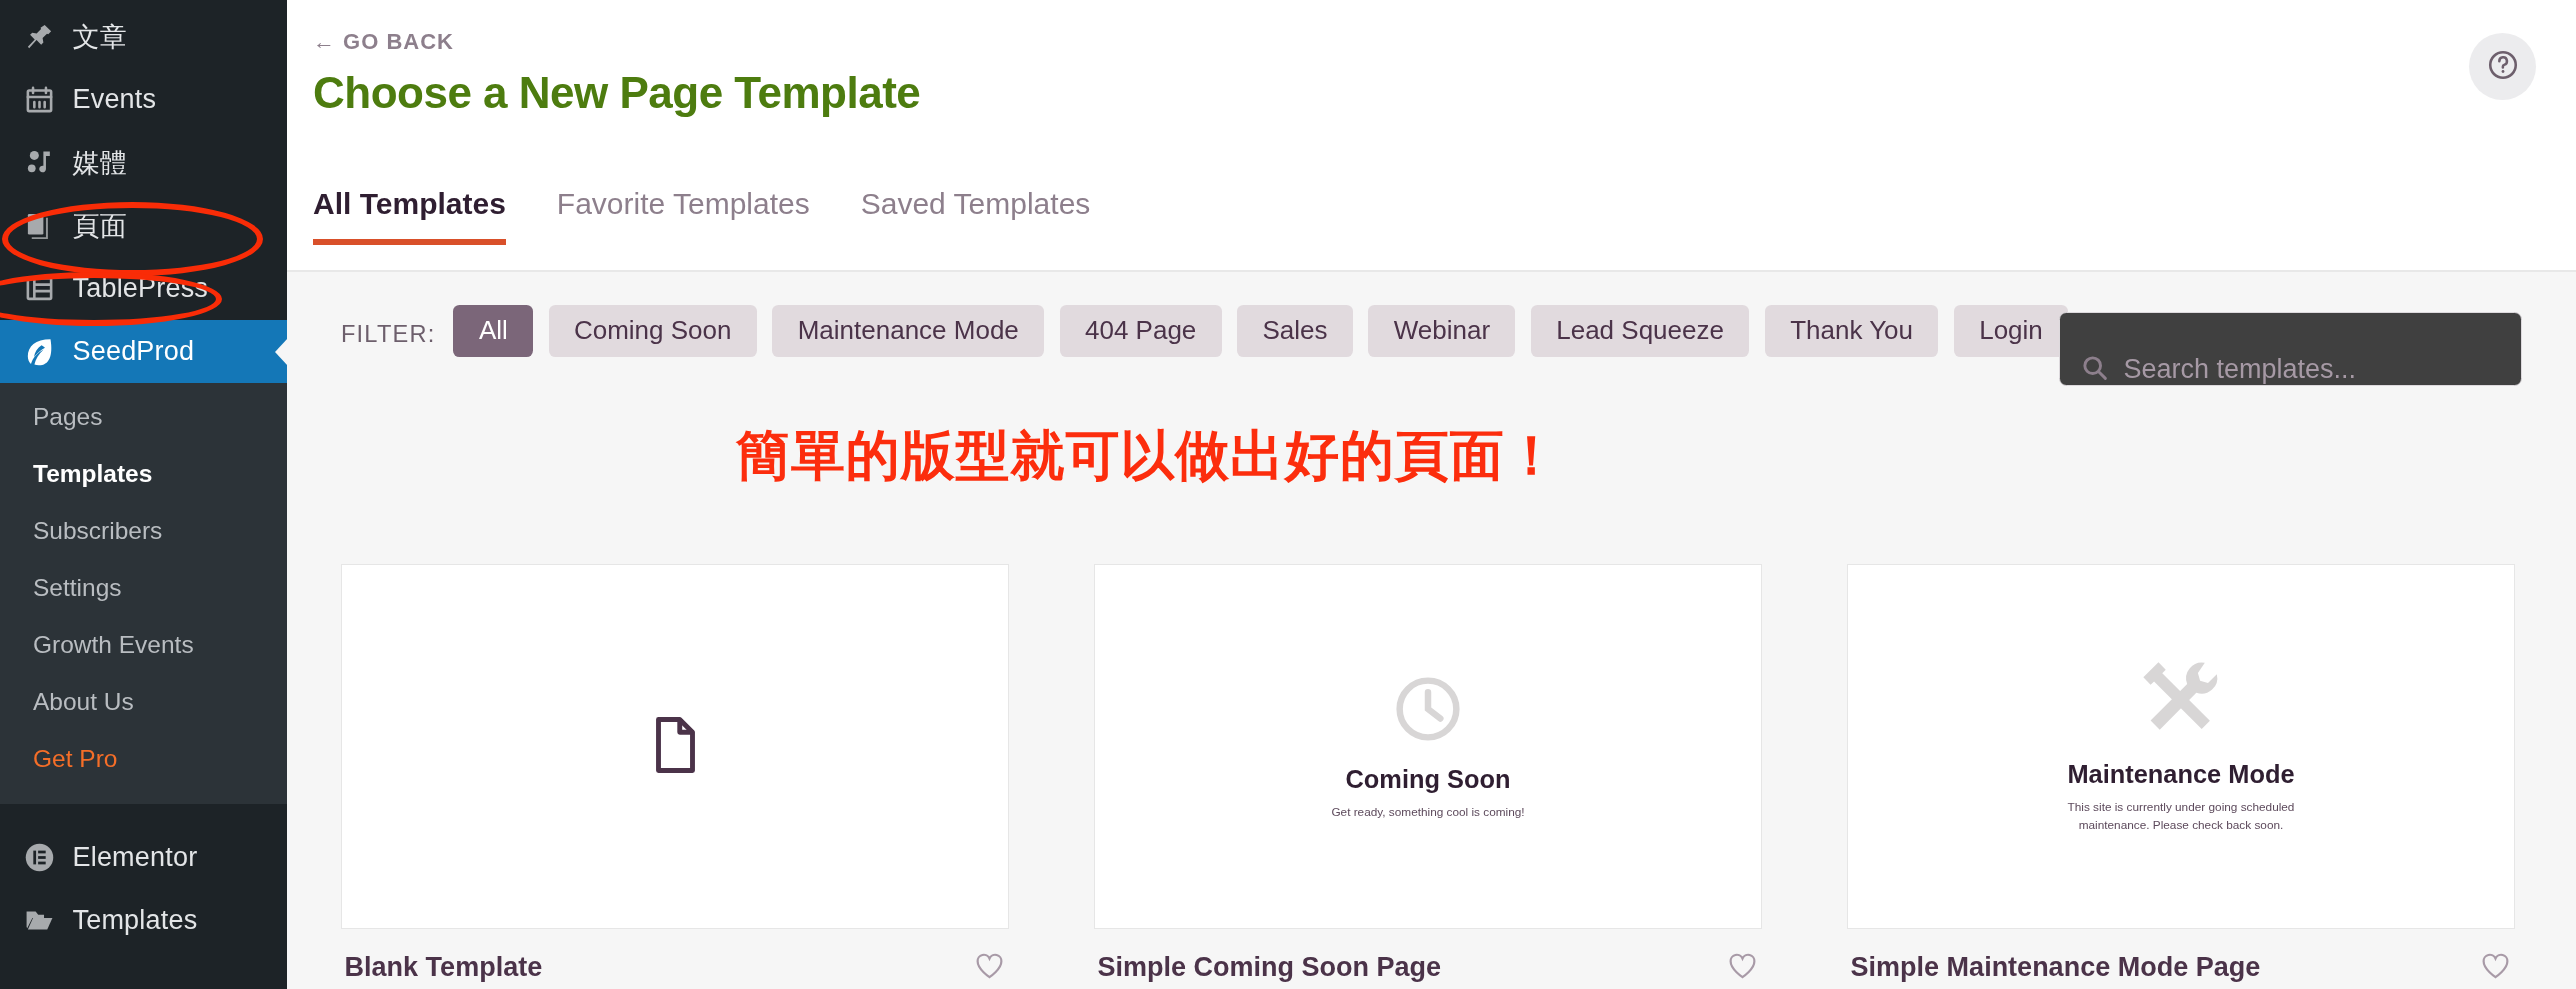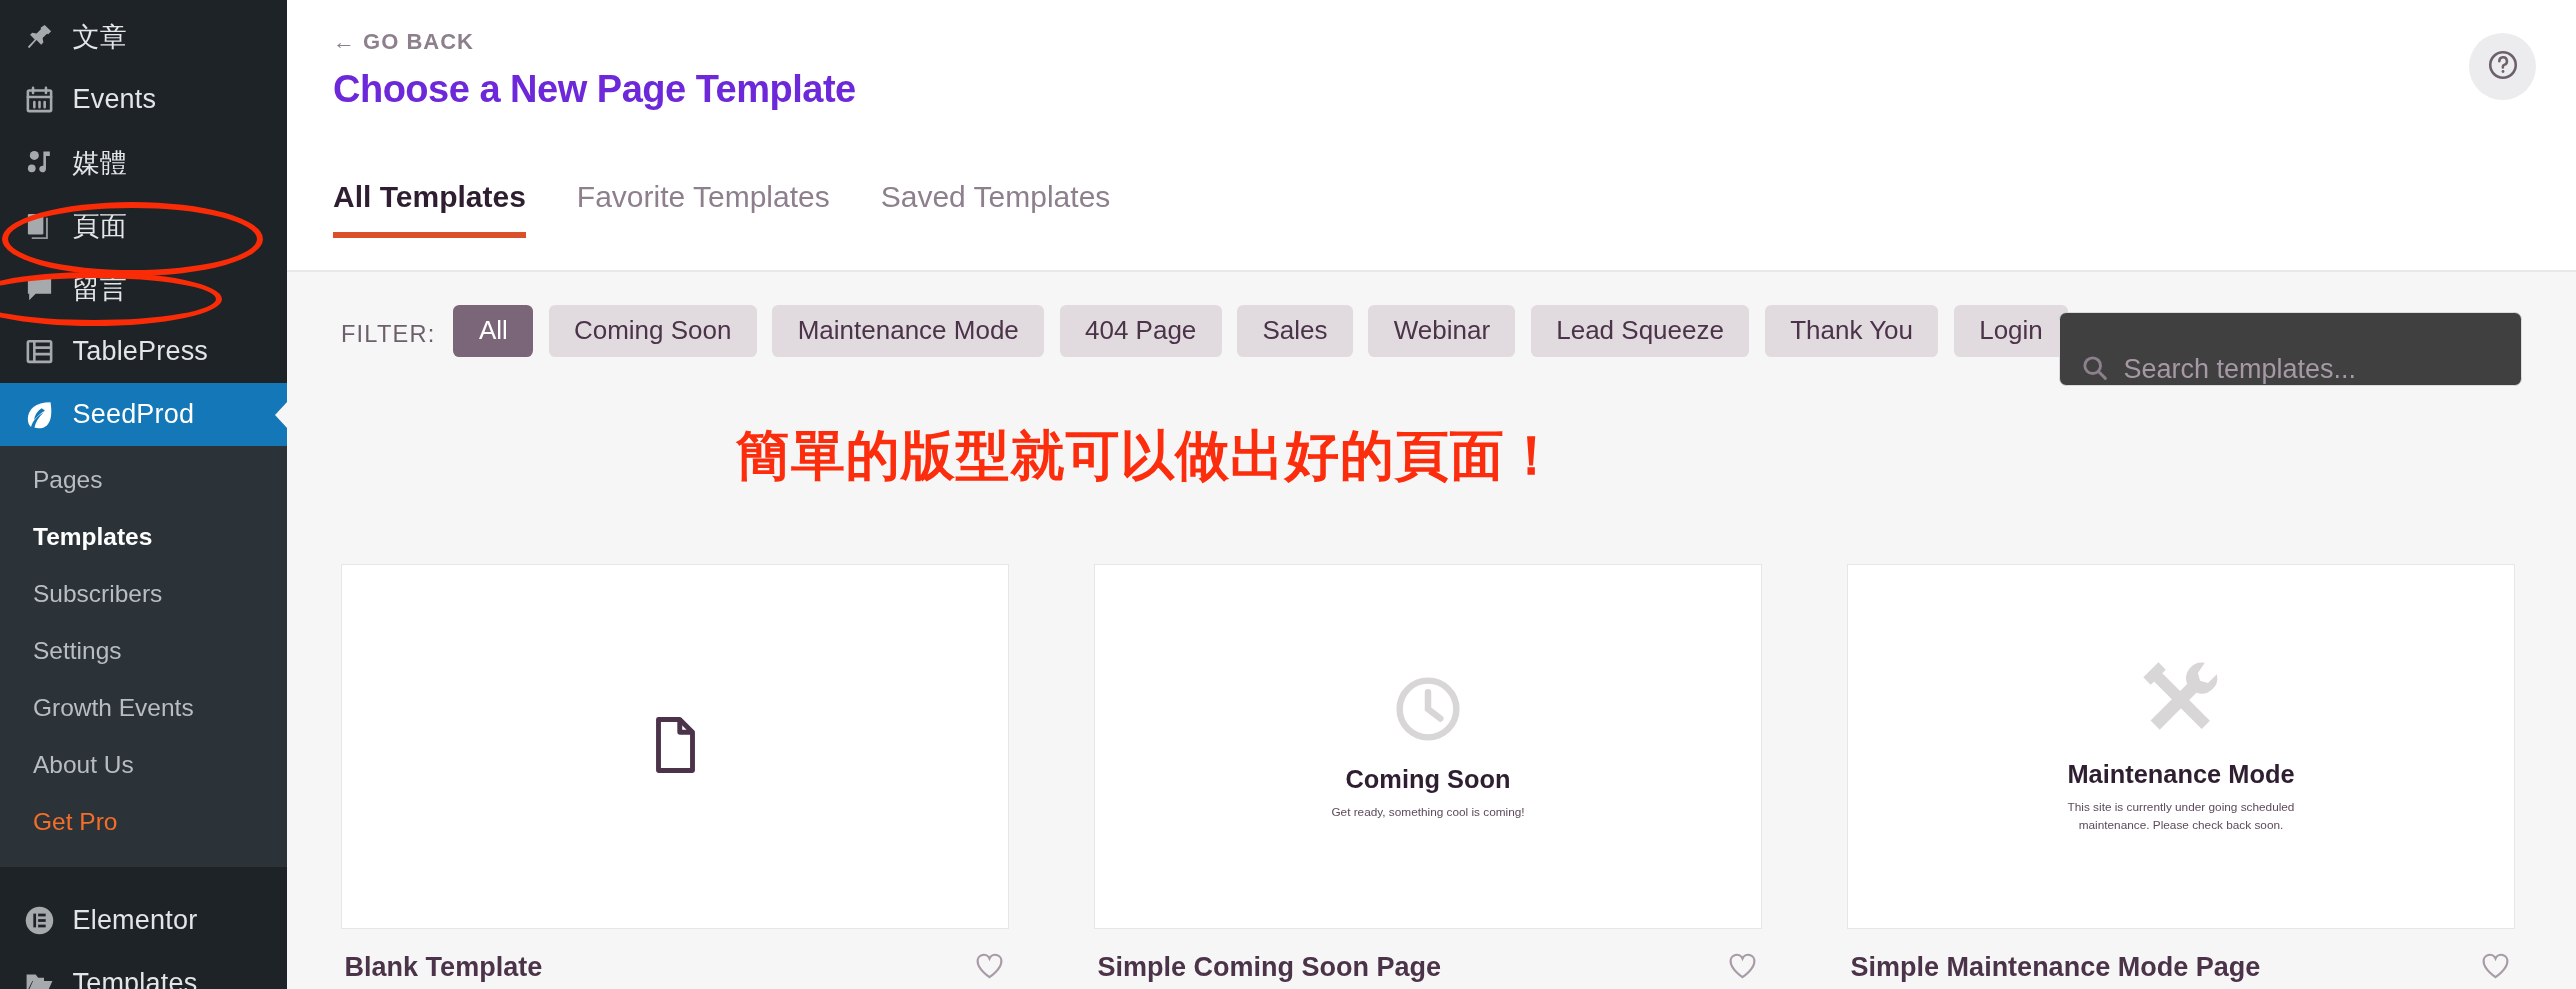--- a/index.html
+++ b/index.html
@@ -69,38 +69,38 @@
   
   .main {
     flex: 1 1 auto;
     position: relative;
     background: #ffffff;
     height: 989px;
     overflow: hidden;
   }
   .head {
     background: #fff;
-    padding: 29px 0 0 46px;
+    padding: 29px 0 0 26px;
     position: relative;
     height: 272px;
   }
   .goback {
     display: inline-flex;
     align-items: center;
     gap: 7.3px;
     color: #8d7f8c;
     font-size: 22px;
     letter-spacing: 1px;
     font-weight: 600;
   }
   .page-title {
     margin-top: 12.7px;
-    font-size: 38px;
+    font-size: 44px;
     font-weight: bold;
-    color: #6d28d9;
+    color: #4d7c0f;
     font-family: "Liberation Sans Narrow", "Liberation Sans", sans-serif;
     letter-spacing: -0.5px;
   }
   .tabs {
     display: flex;
     align-items: flex-end;
     gap: 51px;
     margin-top: 40px;
     height: 87px;
   }
@@ -312,28 +312,20 @@
     <div class="nav-item">
       <span class="ico">
         <svg width="31" height="31" viewBox="0 0 24 24" fill="#a7aaad">
           <rect x="3" y="3" width="12" height="16" rx="1"></rect>
           <path d="M17 6v15H6v1.5h12.5V6H17z" opacity=".85"></path>
         </svg>
       </span>
       <span>頁面</span>
     </div>
 
-    <div class="nav-item">
-      <span class="ico">
-        <svg width="31" height="31" viewBox="0 0 24 24" fill="#a7aaad">
-          <path d="M3 4h18v12H9l-5 5v-5H3V4z"></path>
-        </svg>
-      </span>
-      <span>留言</span>
-    </div>
 
     <div class="nav-item">
       <span class="ico">
         <svg width="31" height="31" viewBox="0 0 24 24" fill="none" stroke="#a7aaad" stroke-width="2">
           <rect x="3" y="4" width="18" height="16" rx="1"></rect>
           <path d="M8 4v16M8 9h13M8 14h13"></path>
         </svg>
       </span>
       <span>TablePress</span>
     </div>

